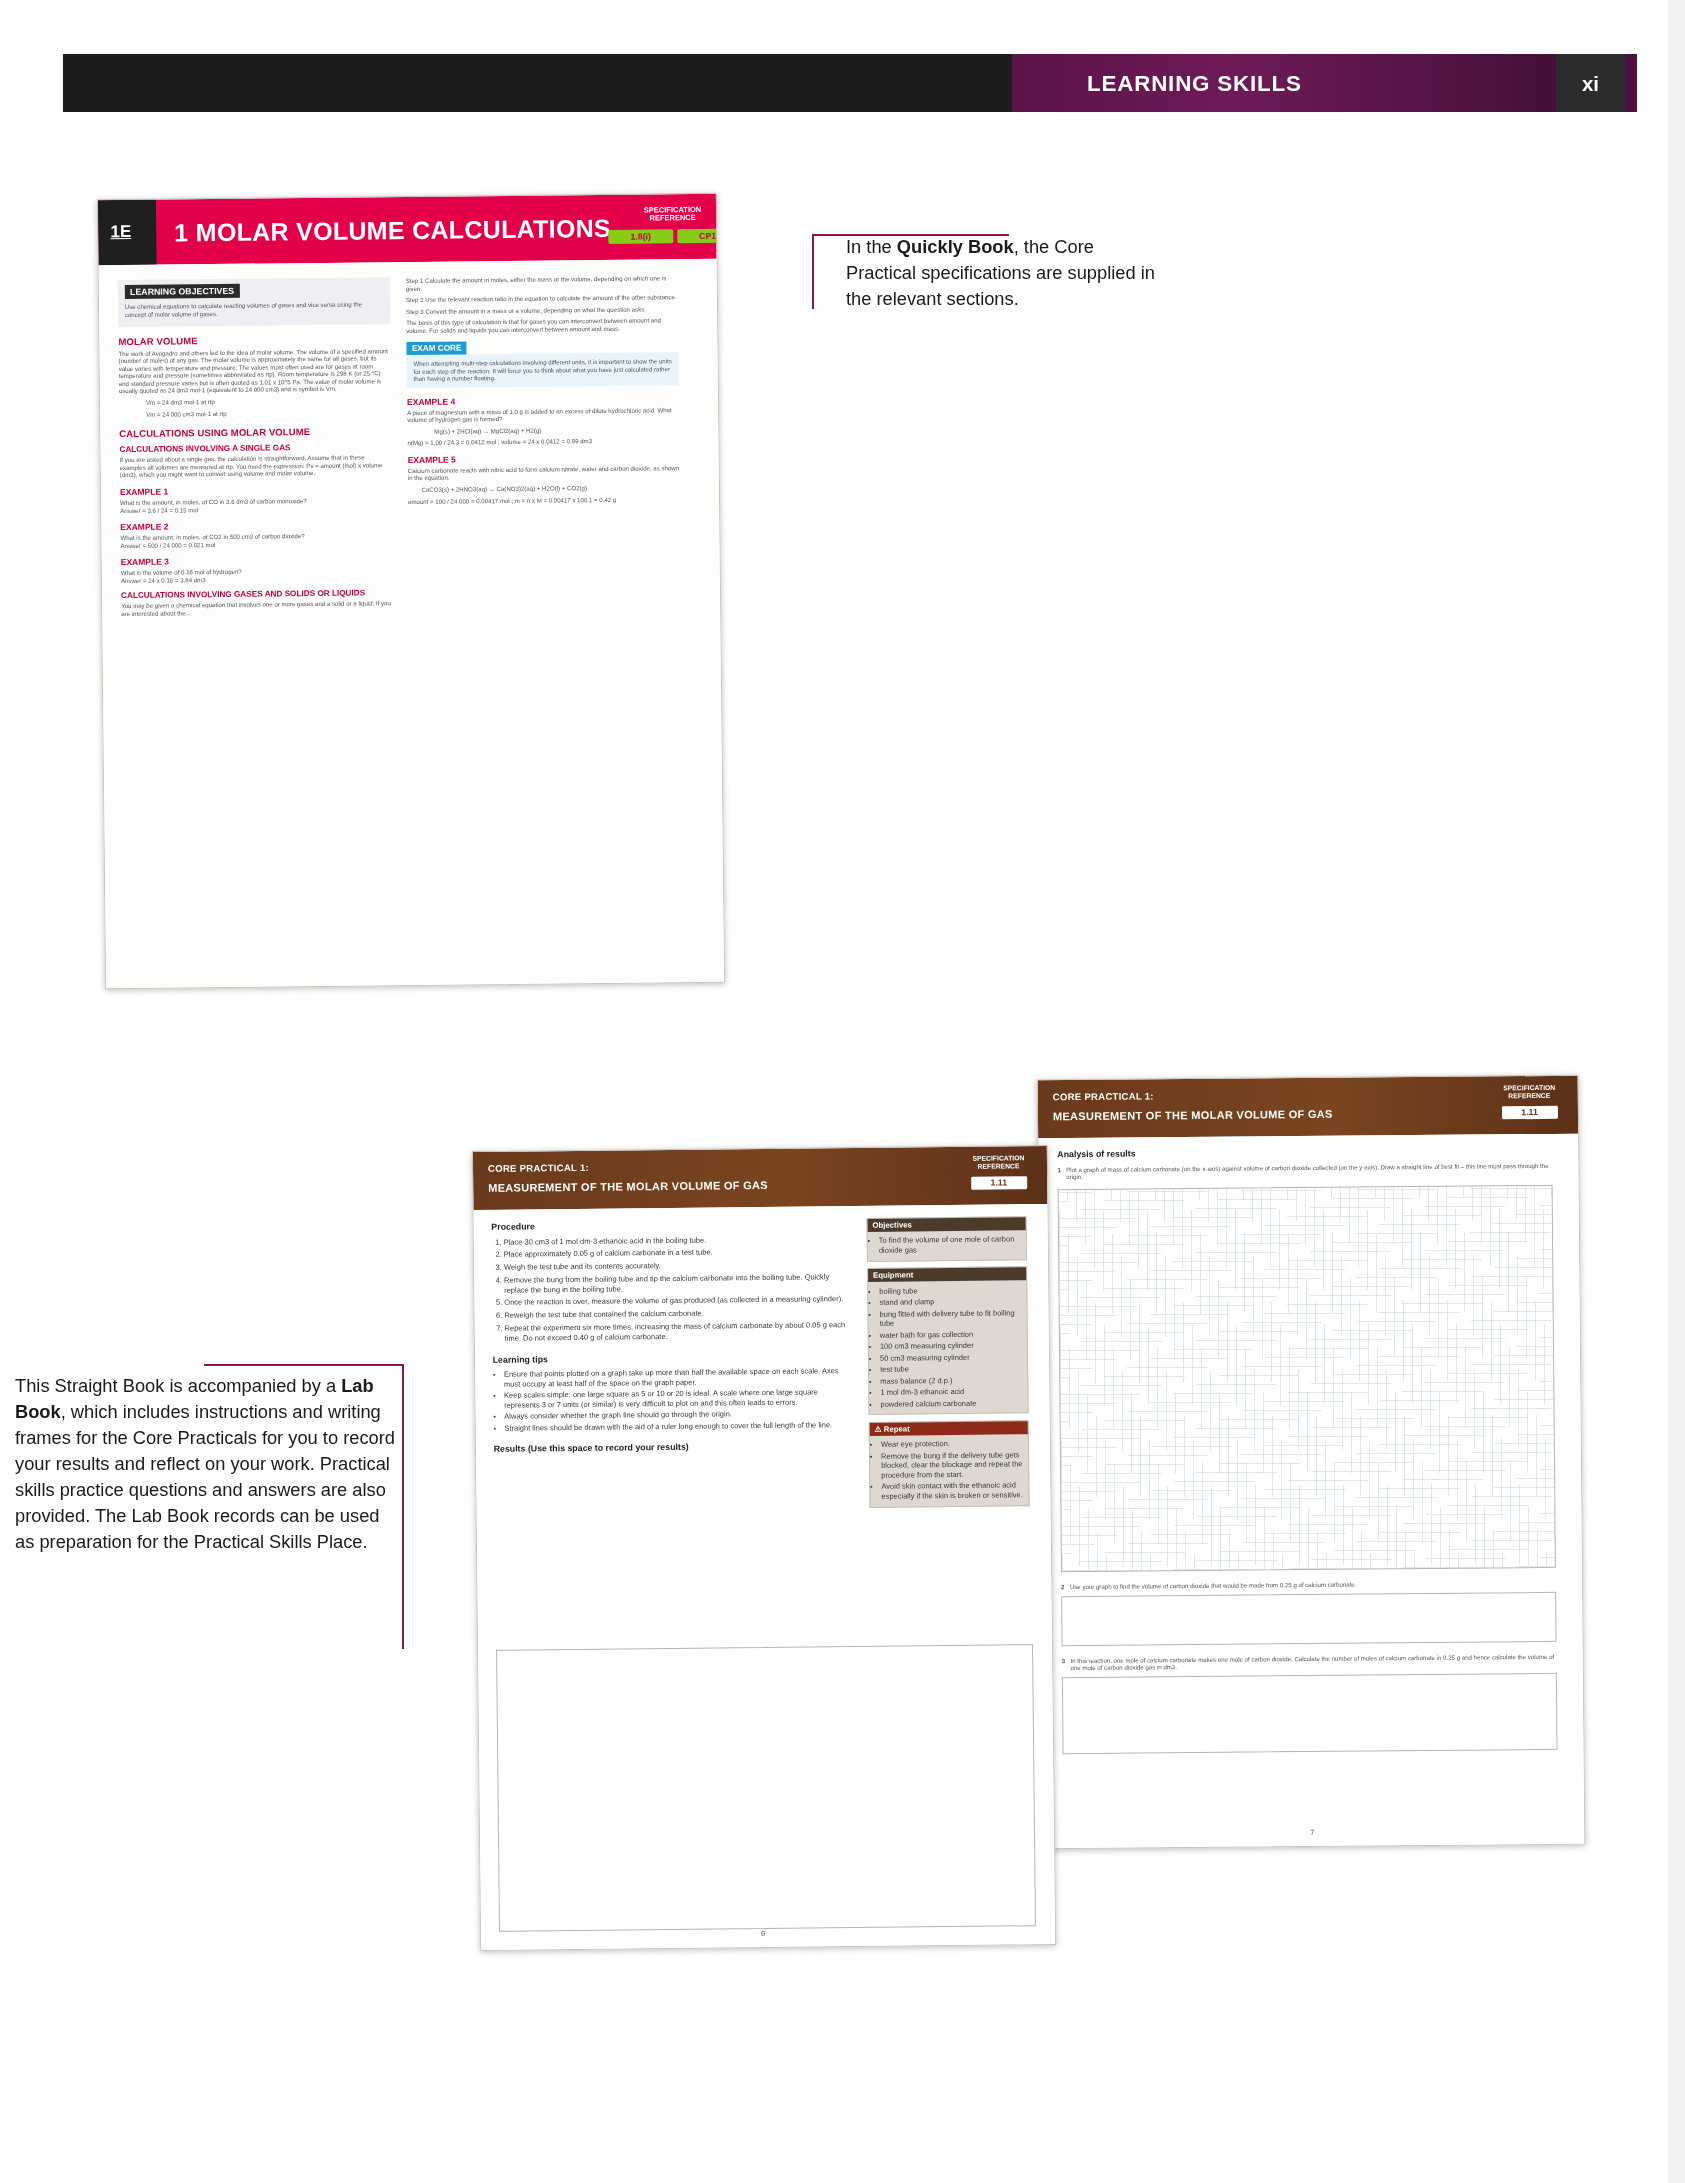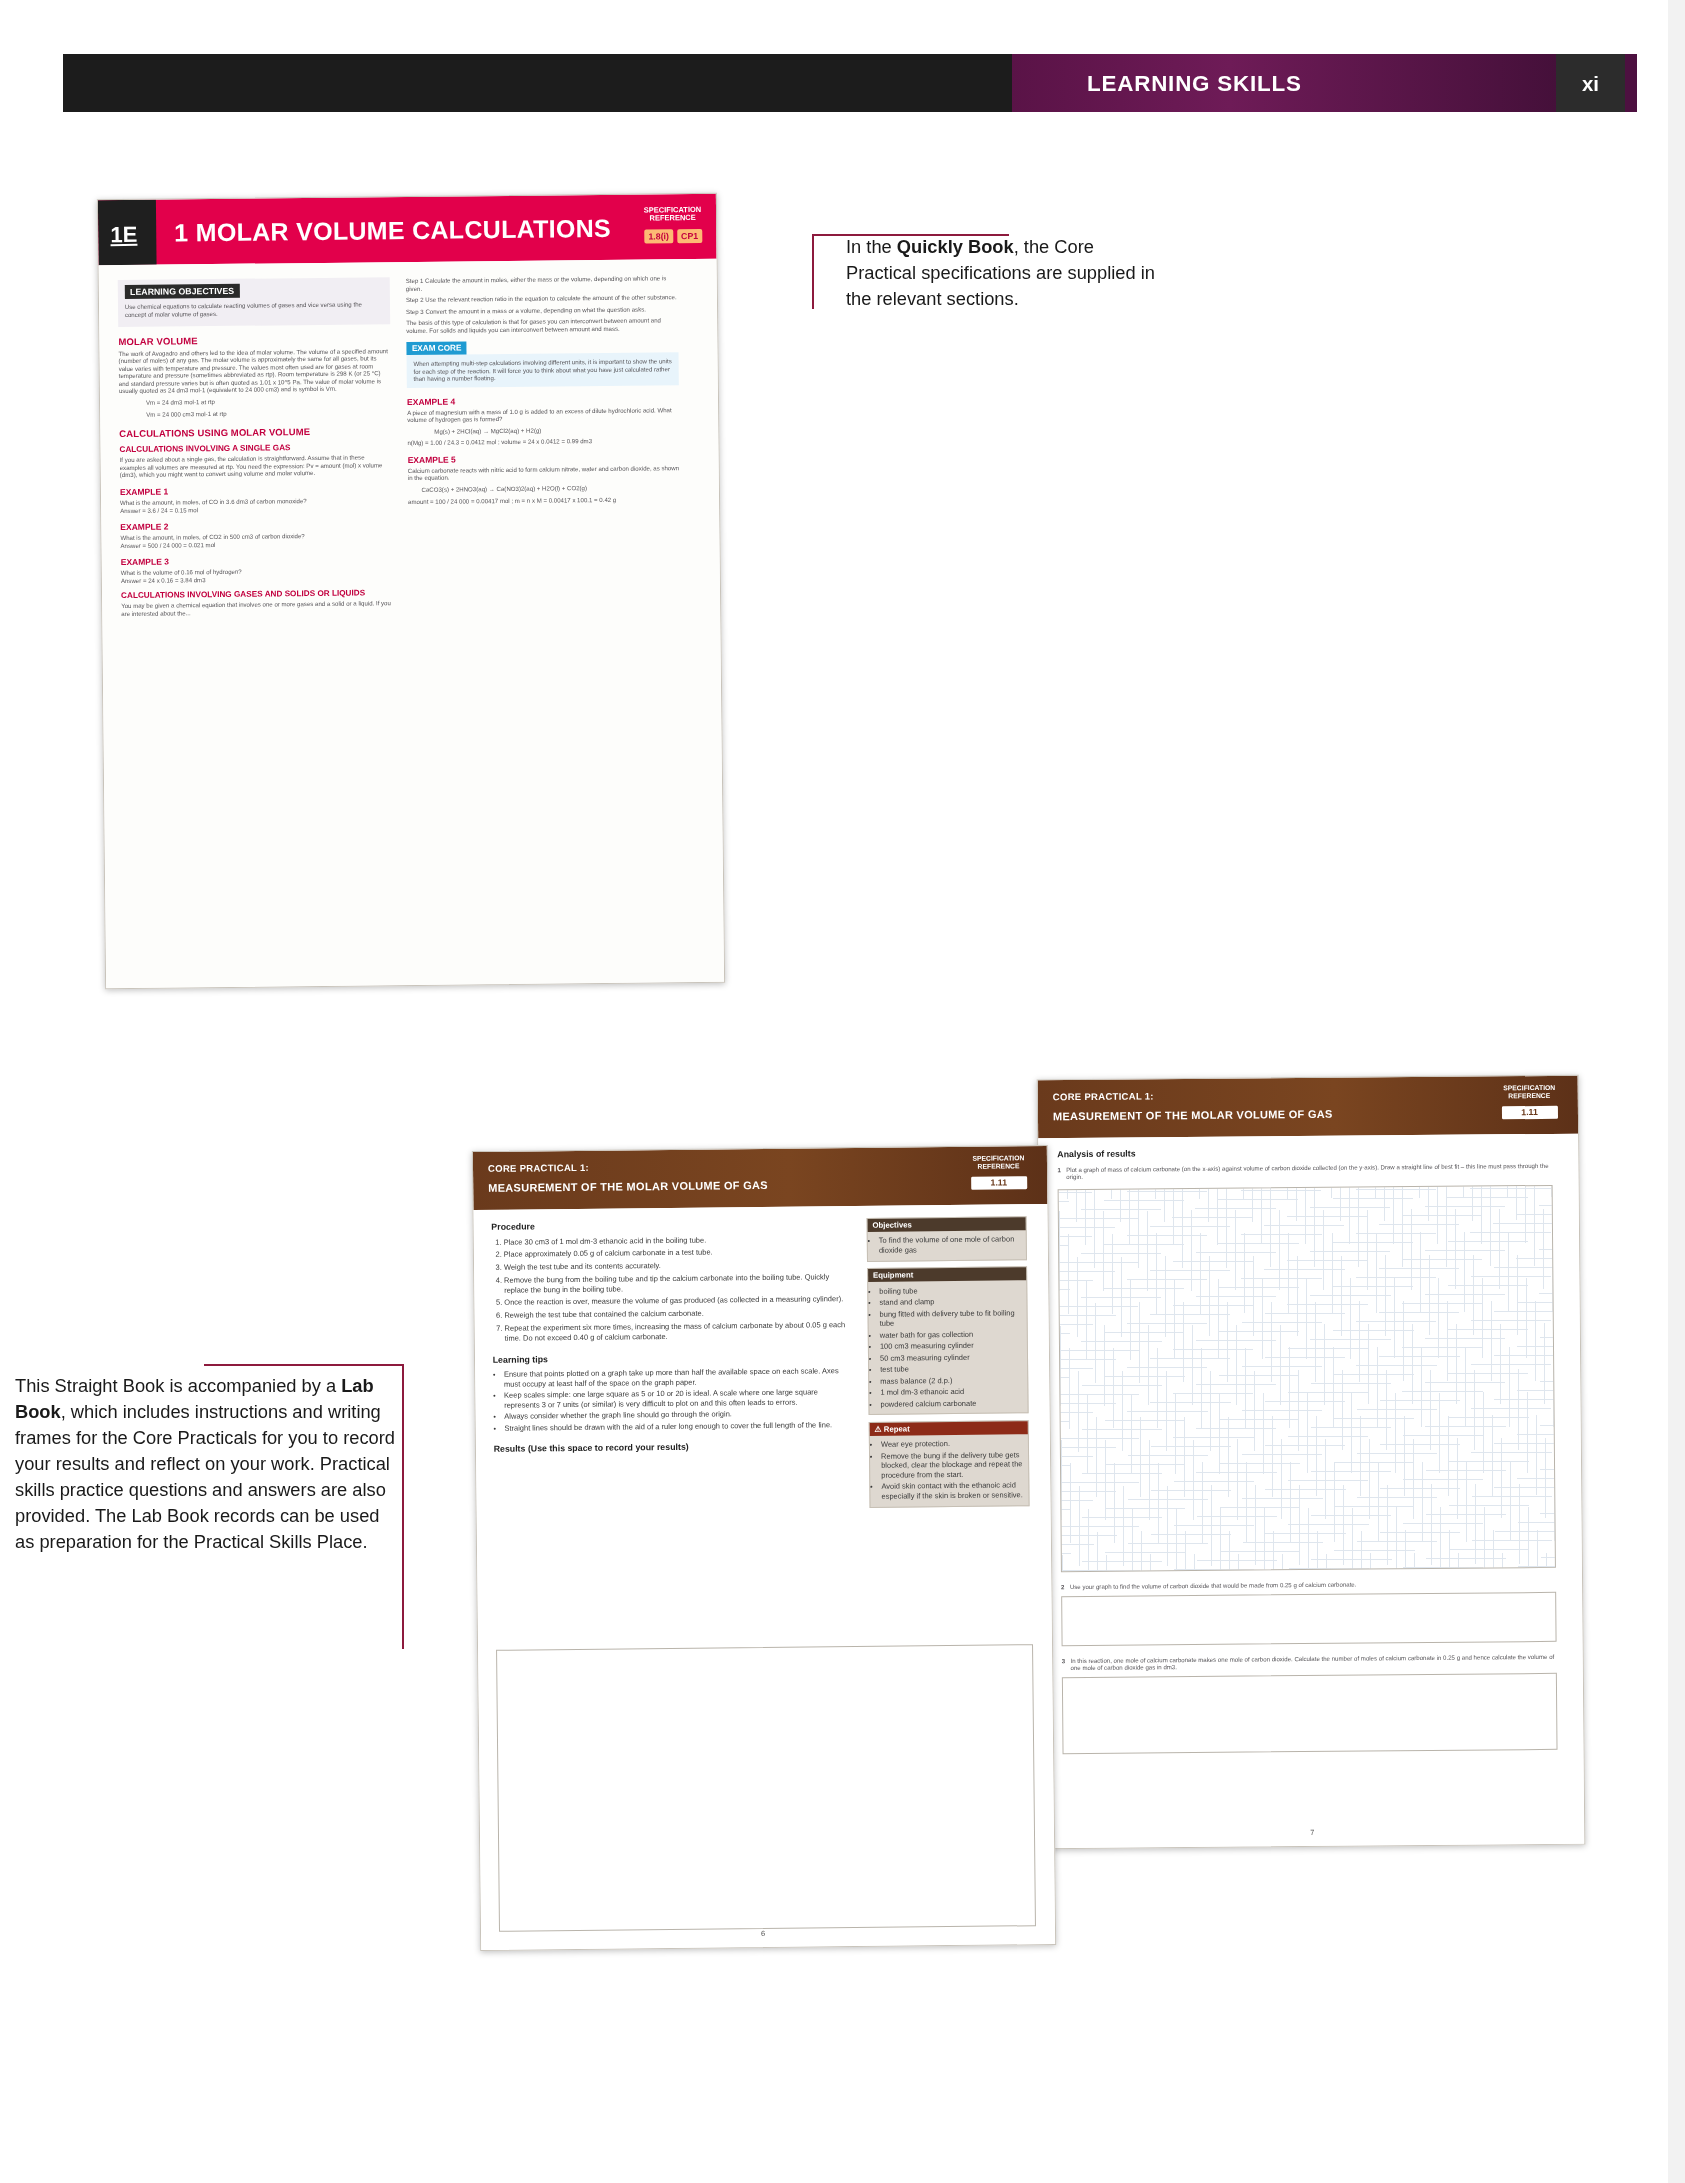--- a/index.html
+++ b/index.html
@@ -22,26 +22,26 @@
 
   
   .scan{position:absolute;background:#ffffff;box-shadow:0 1.4px 6.8px rgba(0,0,0,0.25);
         border:0.7px solid #c9c4bb;overflow:hidden;}
   .tinytext{font-size:6.1px;line-height:7.5px;color:#58565a;}
 
   
   #student-book{left:101px;top:196px;width:618px;height:788px;transform:rotate(-0.6deg);}
   .sb-banner{position:absolute;left:0;top:0;width:618px;height:65px;background:#e2004b;}
   .sb-banner-dark{position:absolute;left:0;top:0;width:58px;height:65px;background:#1f1f1f;}
-  .sb-unit{position:absolute;left:12.2px;top:22px;color:#ffffff;font-size:22px;font-weight:bold;text-decoration:underline;}
+  .sb-unit{position:absolute;left:12.2px;top:22px;color:#ffffff;font-size:17px;font-weight:bold;text-decoration:underline;}
   .sb-title{position:absolute;left:76px;top:19px;color:#ffffff;font-size:25px;font-weight:bold;letter-spacing:0.3px;}
   .sb-spec{position:absolute;left:537px;top:12.2px;width:75px;text-align:center;color:#ffffff;
            font-size:7.5px;font-weight:bold;line-height:8.2px;}
   .sb-spec-pills{position:absolute;left:534px;top:35px;width:82px;display:flex;gap:4.1px;justify-content:center;}
-  .pill{background:#fdba74;color:#c2003f;font-size:8.8px;font-weight:bold;padding:2px 4px;border-radius:2px;}
+  .pill{background:#84cc16;color:#c2003f;font-size:8.8px;font-weight:bold;padding:2px 22px;border-radius:2px;}
   .sb-body{position:absolute;left:0;top:65px;width:618px;height:723px;background:#fdfdfb;}
   .col{position:absolute;top:15px;width:272px;}
   .col.left{left:19px;}
   .col.right{left:307px;}
   .lo-box{background:#f1eef3;border-left:0;padding:5.4px 6.8px 8.2px 6.8px;}
   .lo-head{background:#2a2a2a;color:#fff;font-size:8.8px;font-weight:bold;padding:2px 5.4px;display:inline-block;}
   .sec-head{color:#c2003f;font-size:9.5px;font-weight:bold;margin:9.5px 0 2.7px 0;letter-spacing:0.1px;}
   .sub-head{color:#c2003f;font-size:8.2px;font-weight:bold;margin:6.8px 0 2px 0;}
   .ex-head{color:#c2003f;font-size:8.5px;font-weight:bold;margin:8.2px 0 2px 0;}
   .hint-head{background:#1f9bd2;color:#ffffff;font-size:8.2px;font-weight:bold;padding:2px 5.4px;display:inline-block;}

